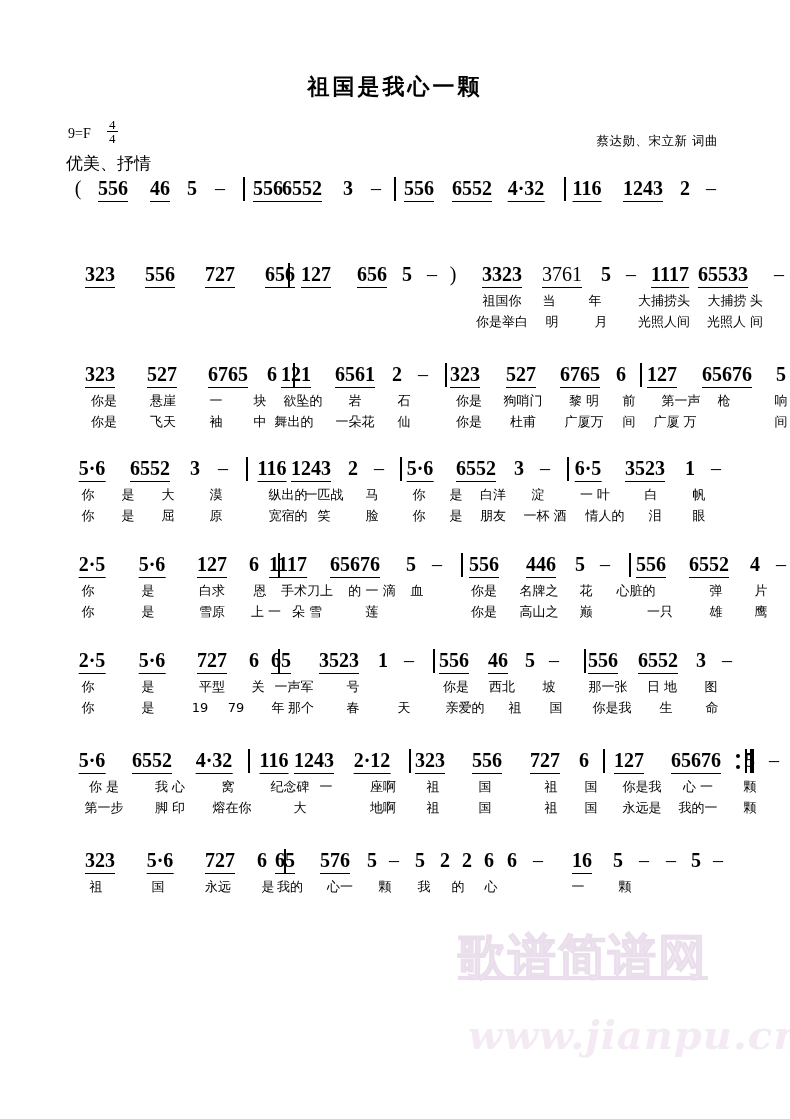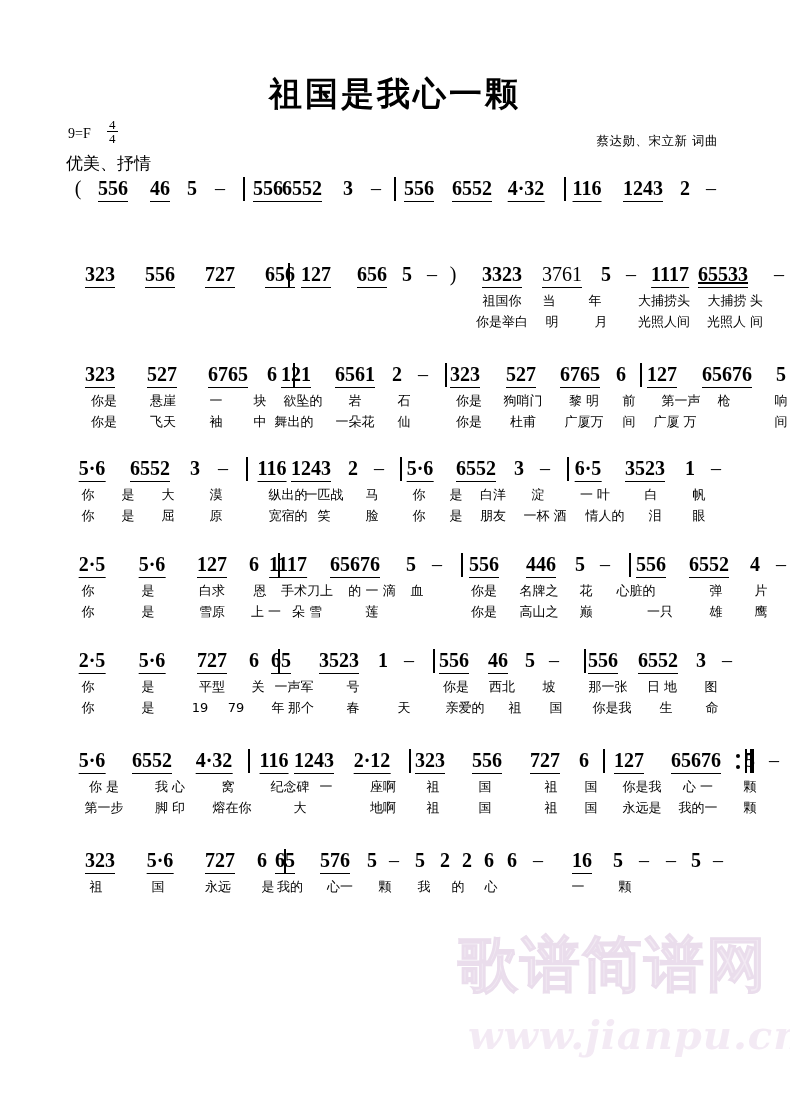--- a/index.html
+++ b/index.html
@@ -20,21 +20,21 @@
     width: 790px;
     height: 1119px;
   }
   .title {
     position: absolute;
     top: 72px;
     left: 0;
     width: 790px;
     text-align: center;
     font-family: "DejaVu Serif", serif;
-    font-size: 33px;
+    font-size: 22px;
     font-weight: bold;
     letter-spacing: 3px;
   }
   .keysig {
     position: absolute;
     left: 68px;
     top: 126px;
     font-size: 14px;
     font-family: "Liberation Serif", serif;
   }
@@ -133,24 +133,25 @@
     width: 330px;
     height: 190px;
     pointer-events: none;
     opacity: 0.55;
   }
   .wm-text {
     position: absolute;
     left: 8px;
     top: 10px;
     font-family: "DejaVu Serif", serif;
-    font-size: 60px;
+    font-size: 48px;
     font-weight: bold;
     color: #e8d8ea;
     letter-spacing: 2px;
+    text-decoration: underline;
     -webkit-text-stroke: 1px #d9c3dd;
   }
   .wm-sub {
     position: absolute;
     left: 18px;
     top: 96px;
     font-family: "DejaVu Serif", serif;
     font-size: 40px;
     font-style: italic;
     font-weight: bold;
@@ -208,21 +209,21 @@
           <span class="tok beam1" style="left: 316px; font-weight: bold;">127</span>
           <span class="tok beam1" style="left: 372px; font-weight: bold;">656</span>
           <span class="tok" style="left: 407px; font-weight: bold;">5</span>
           <span class="tok" style="left: 432px;">–</span>
           <span class="tok" style="left: 453px;">)</span>
           <span class="tok beam1" style="left: 502px; font-weight: bold;">3323</span>
           <span class="tok beam1" style="left: 562px; font-weight: normal;">3761</span>
           <span class="tok" style="left: 606px; font-weight: bold;">5</span>
           <span class="tok" style="left: 631px;">–</span>
           <span class="tok beam1" style="left: 670px; font-weight: bold;">1117</span>
-          <span class="tok beam1" style="left: 723px; font-weight: bold; text-decoration: underline;">65533</span>
+          <span class="tok beam1" style="left: 723px; font-weight: bold;">65533</span>
           <span class="tok" style="left: 779px;">–</span>
           <span class="bar" style="left: 288px;"></span>
         </div>
         <div class="lyric-line">
           <span class="lyr" style="left: 502px;">祖国你</span>
           <span class="lyr" style="left: 549px;">当</span>
           <span class="lyr" style="left: 595px;">年</span>
           <span class="lyr" style="left: 664px;">大捕捞头</span>
           <span class="lyr" style="left: 735px; font-family: Liberation Serif, serif;">大捕捞 头</span>
         </div>

